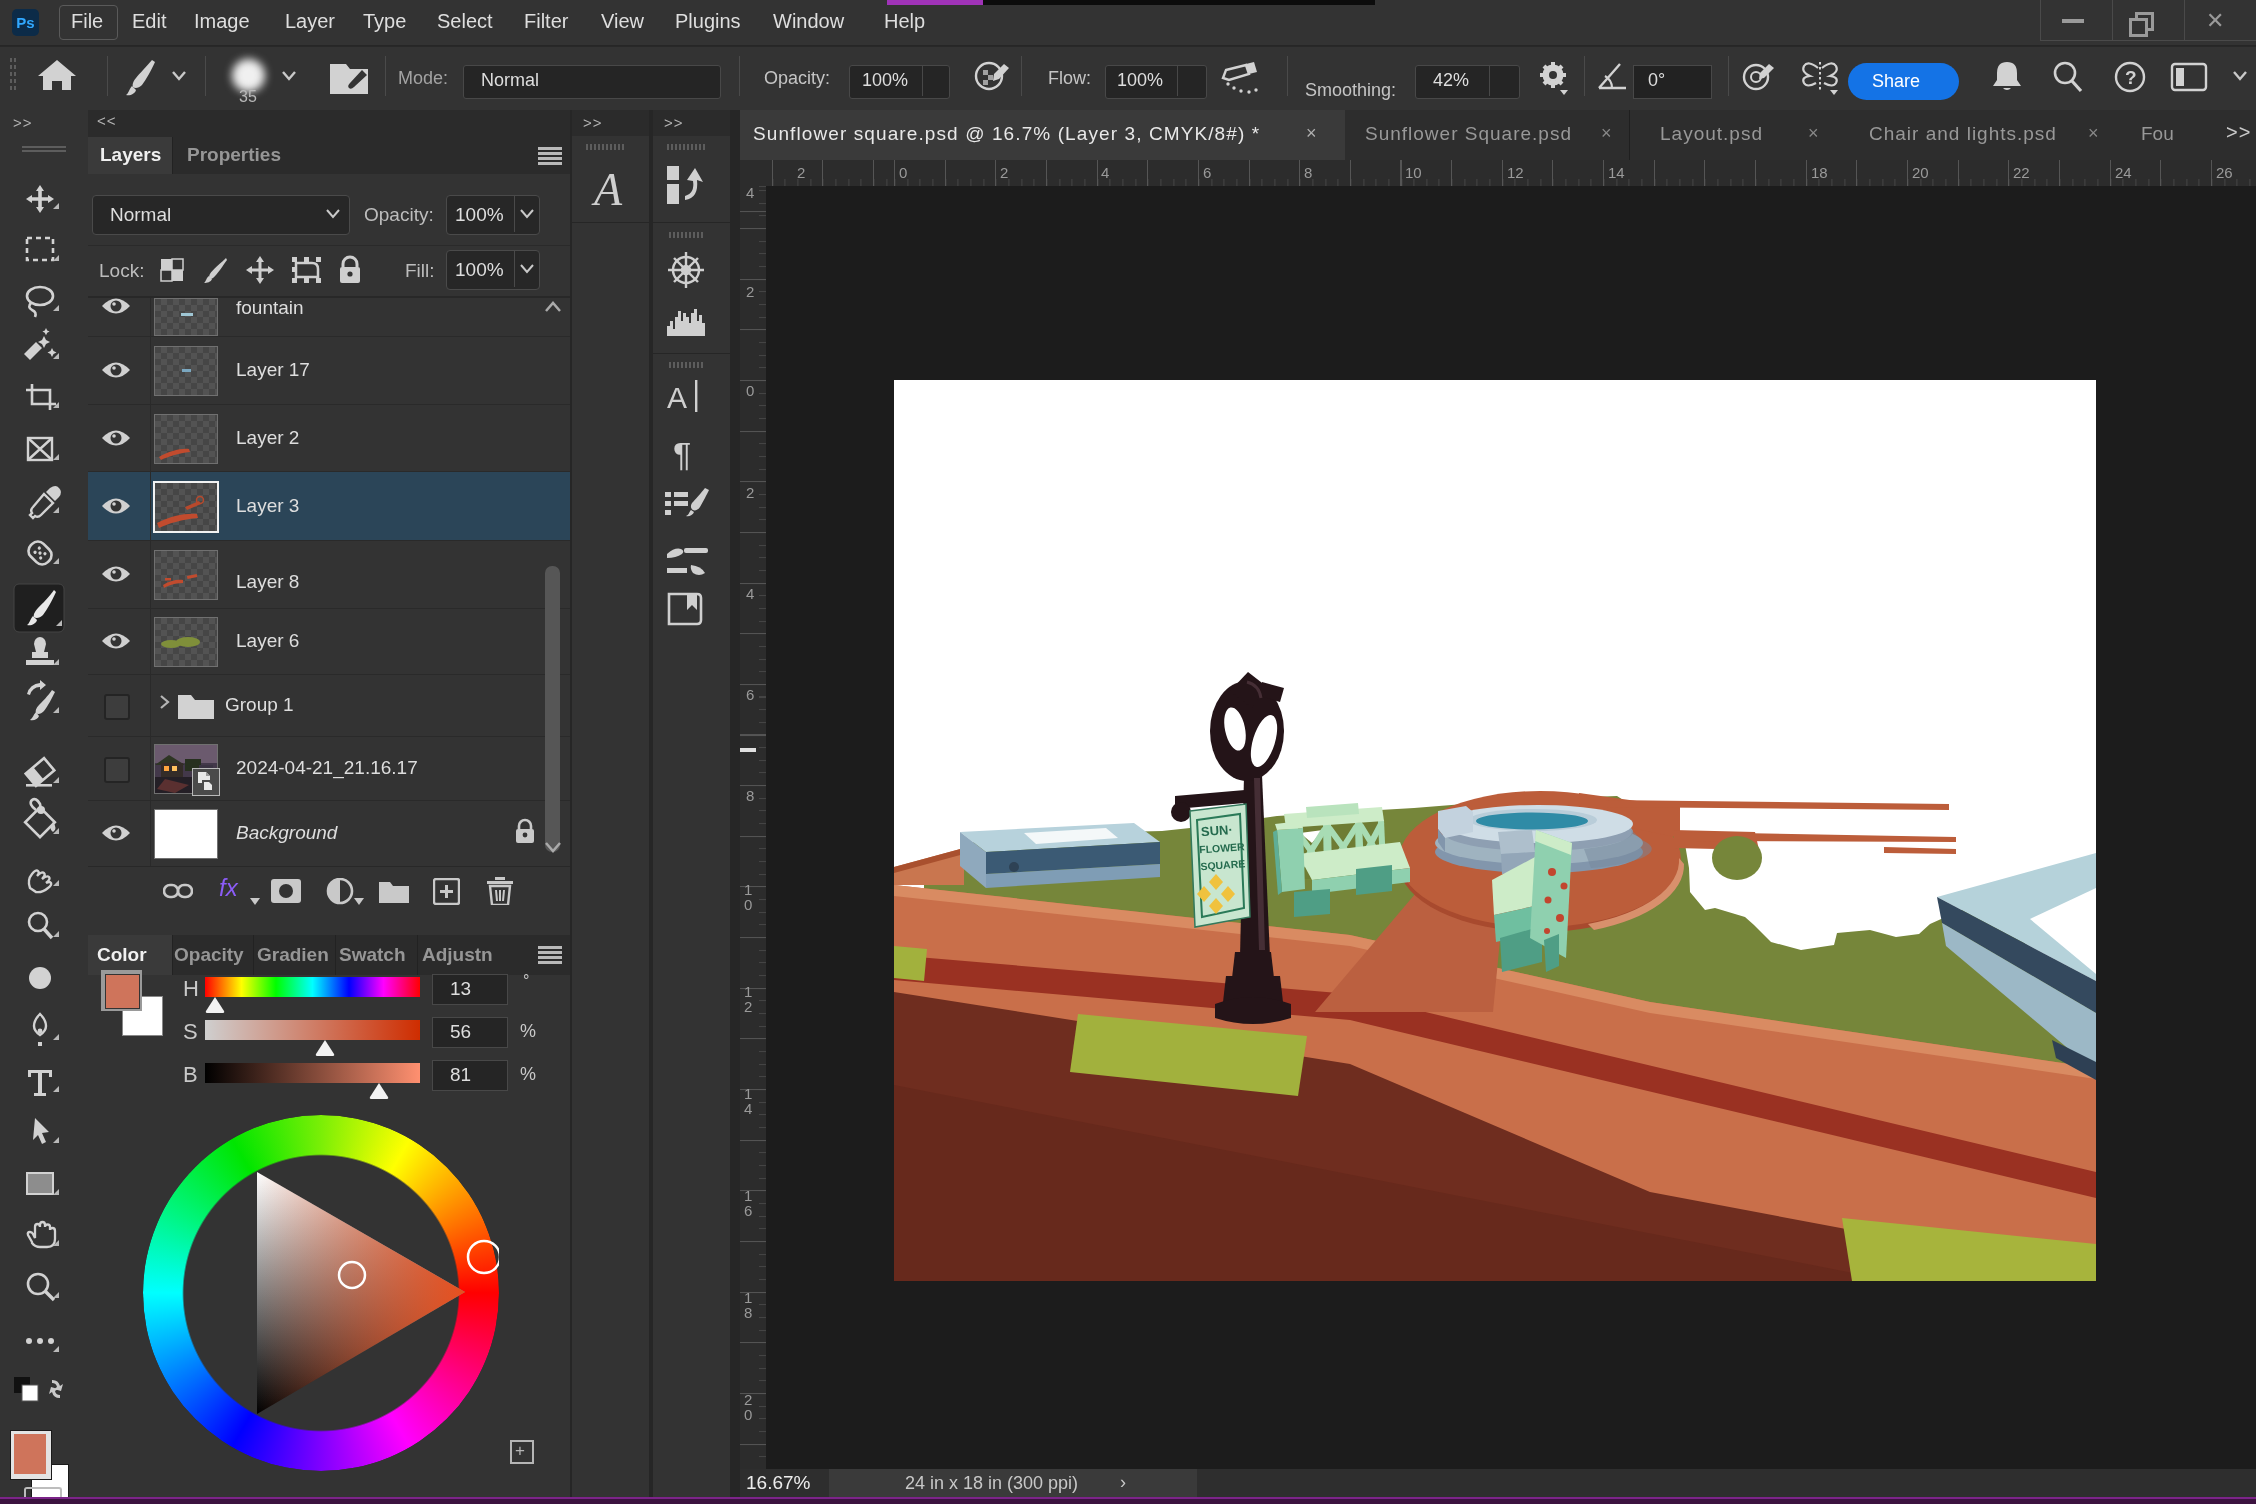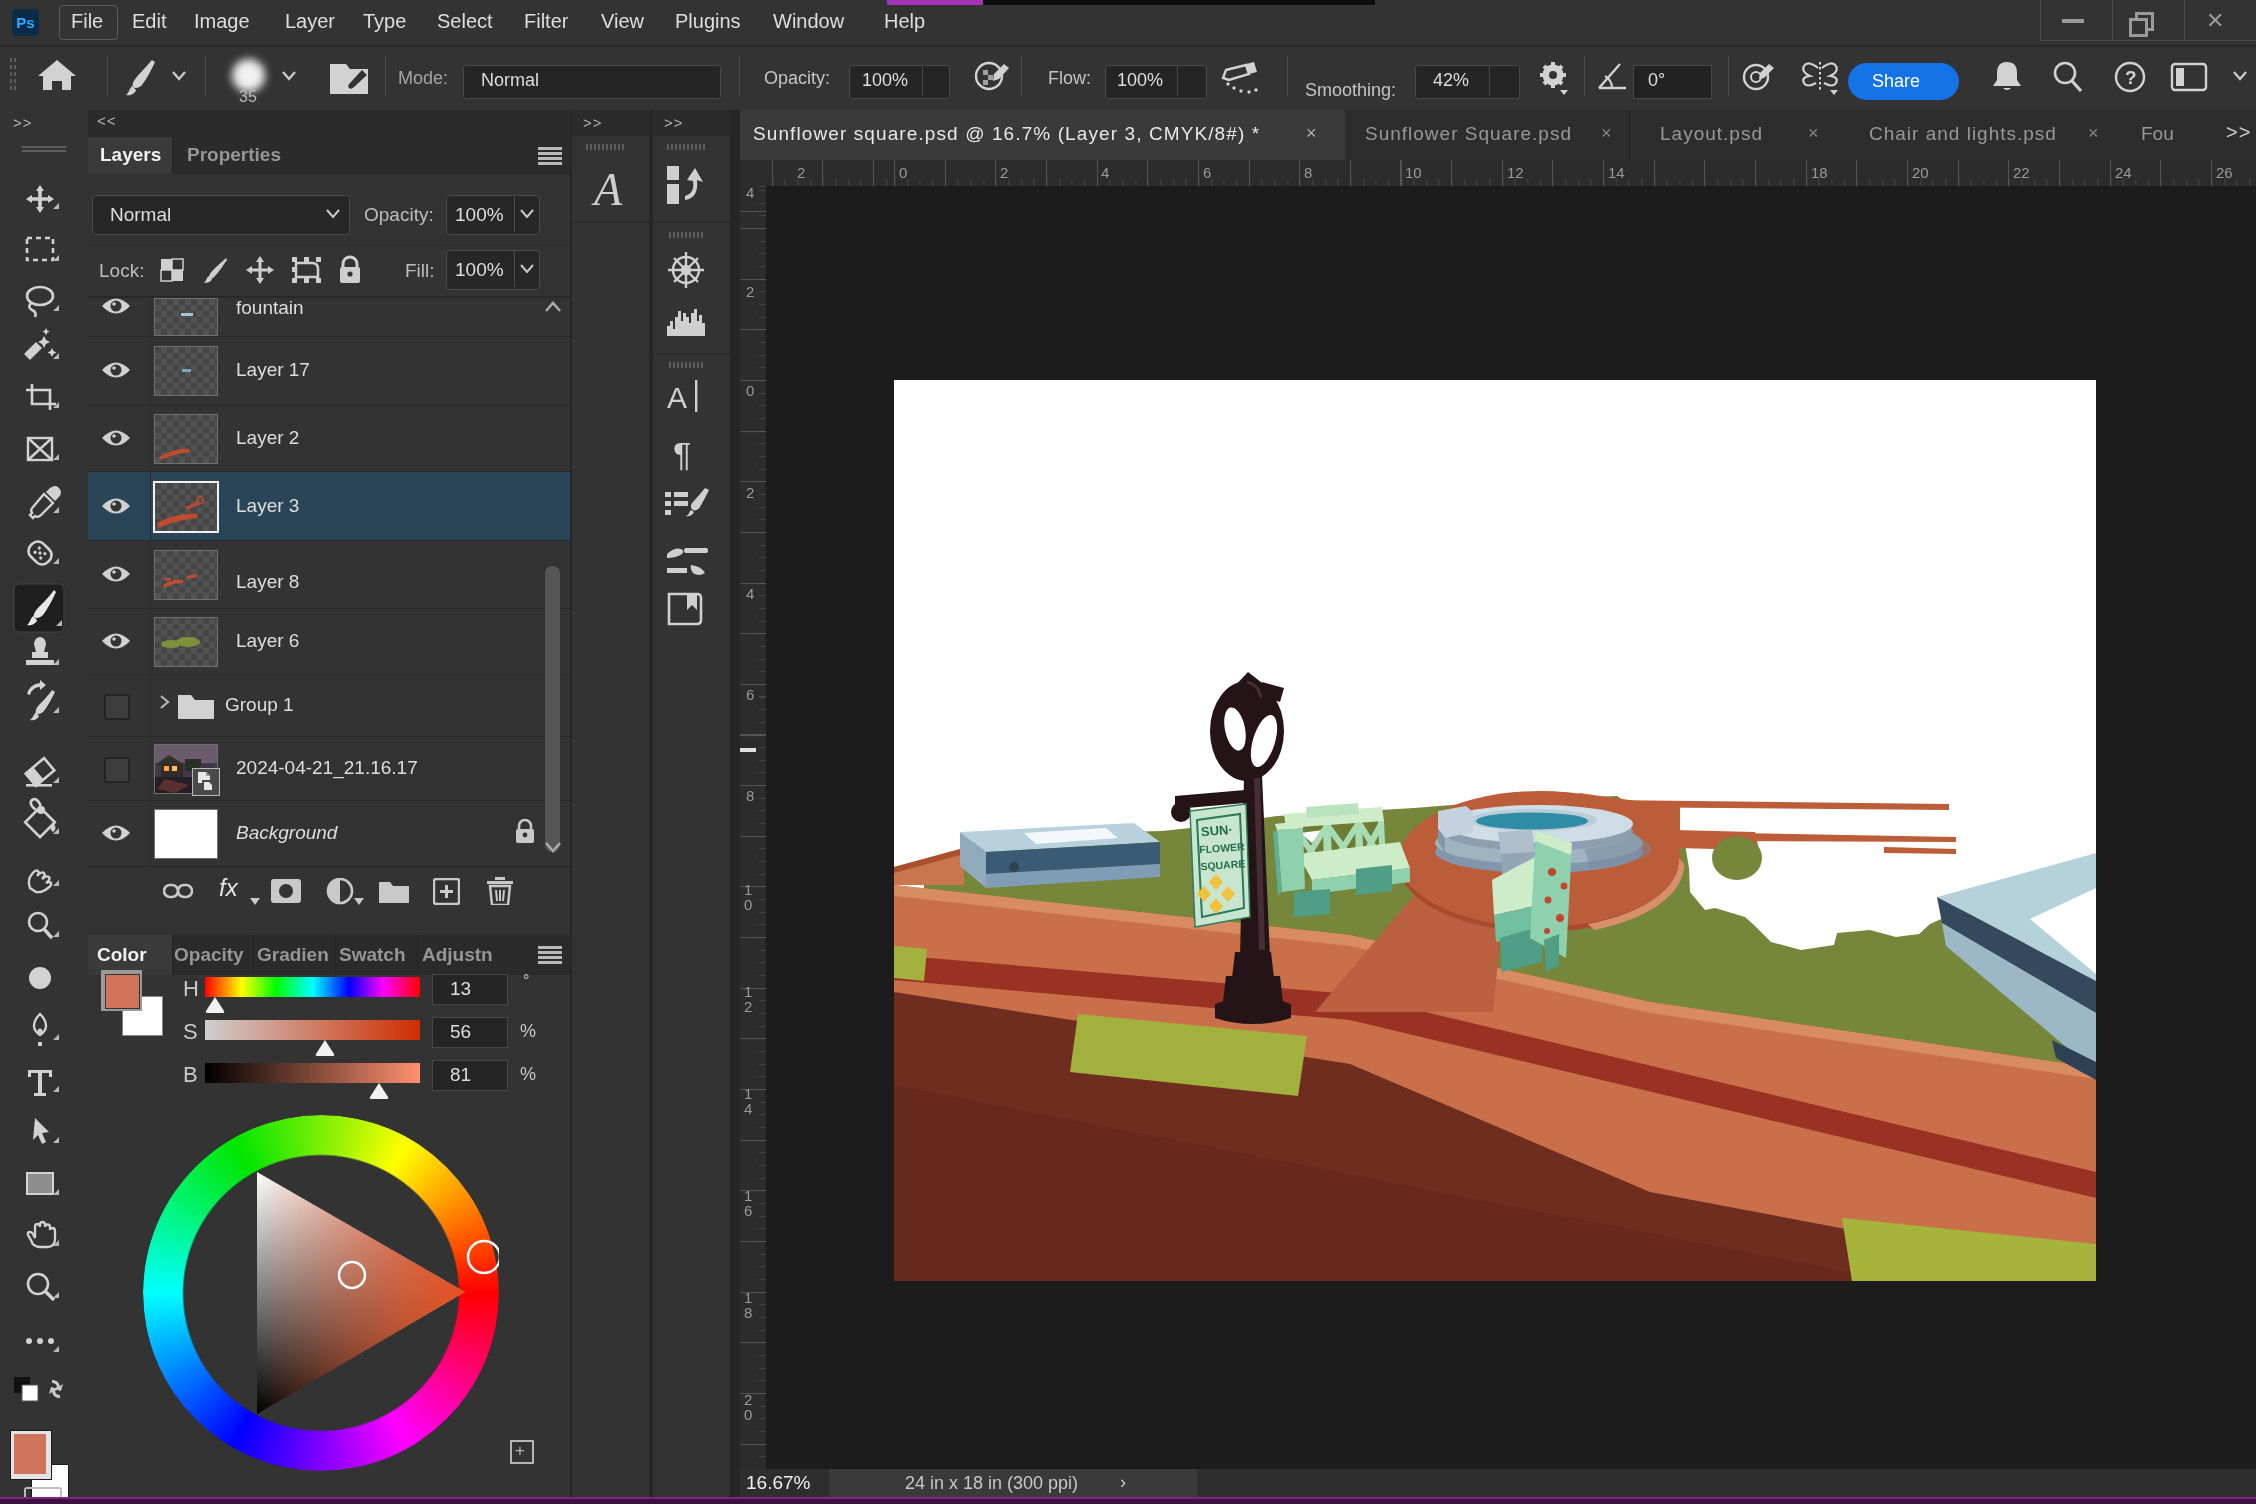--- a/index.html
+++ b/index.html
@@ -494,21 +494,21 @@
 </div>
 
 <div class="abs" style="left:88px;top:866px;width:482px;height:1px;background:#282828;"></div>
 <div id="lpanel-bottom">
 <svg class="abs" style="left:163px;top:880px;" width="30" height="22">
       <g fill="none" stroke="#c9c9c9" stroke-width="2.6">
         <rect x="1" y="5" width="14" height="12" rx="6"></rect>
         <rect x="15" y="5" width="14" height="12" rx="6"></rect>
       </g>
     </svg>
-<div class="txt" style="left:219px;top:874px;font-size:24px;font-style:italic;color:#e5e5e5;">fx</div>
+<div class="txt" style="left:219px;top:874px;font-size:24px;font-style:italic;color:#8b5cf6;">fx</div>
 <svg class="abs" style="left:250px;top:898px;" width="10" height="7">
       <path d="M0,0 L10,0 L5,7 Z" fill="#c9c9c9"></path>
     </svg>
 <svg class="abs" style="left:271px;top:879px;" width="30" height="24">
       <rect x="0" y="0" width="30" height="24" rx="3" fill="#c9c9c9"></rect>
       <circle cx="15" cy="12" r="7" fill="#333"></circle>
     </svg>
 <svg class="abs" style="left:326px;top:878px;" width="28" height="28">
       <circle cx="14" cy="13" r="12" fill="none" stroke="#c9c9c9" stroke-width="2.6"></circle>
       <path d="M14,1 a12,12 0 0 0 0,24 Z" fill="#c9c9c9"></path>

